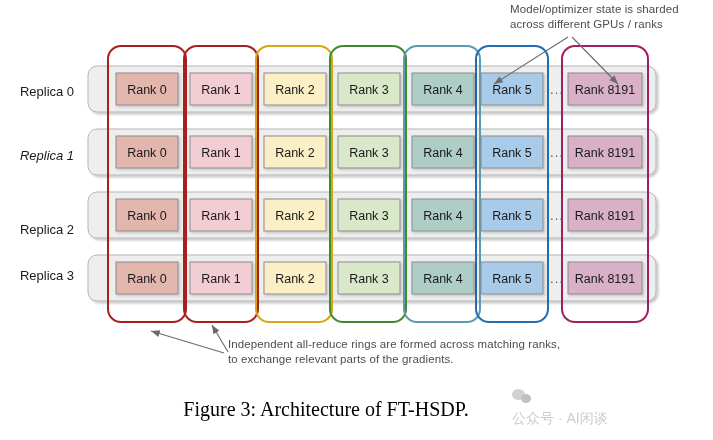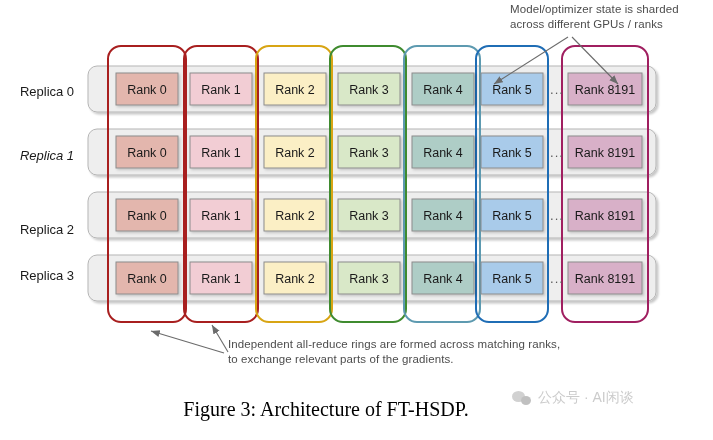--- a/index.html
+++ b/index.html
@@ -27,22 +27,22 @@
   
   #figure-caption{
     position:absolute;left:0;top:398px;width:652px;text-align:center;
     font-family:"Liberation Serif","DejaVu Serif",serif;
     font-size:20px;color:#000;
   }
 
   
   #watermark{
     position:absolute;left:512px;top:389px;
-    display:flex;align-items:flex-end;gap:5px;
-    color:#c9c9c9;font-size:14px;opacity:.95;
+    display:flex;align-items:flex-start;gap:5px;
+    color:#c9c9c9;font-size:14px;opacity:.95;flex-direction:column;
   }
   #watermark .wechat{position:relative;width:21px;height:16px;flex:none;}
   #watermark .wechat .b1,#watermark .wechat .b2{
     position:absolute;border-radius:50%;background:#cfcfcf;
   }
   #watermark .wechat .b1{width:13px;height:11px;left:0;top:0;}
   #watermark .wechat .b2{width:10px;height:9px;left:9px;top:5px;background:#bdbdbd;}
 
   svg.overlay{position:absolute;left:0;top:0;width:713px;height:440px;overflow:visible;}
 </style>

